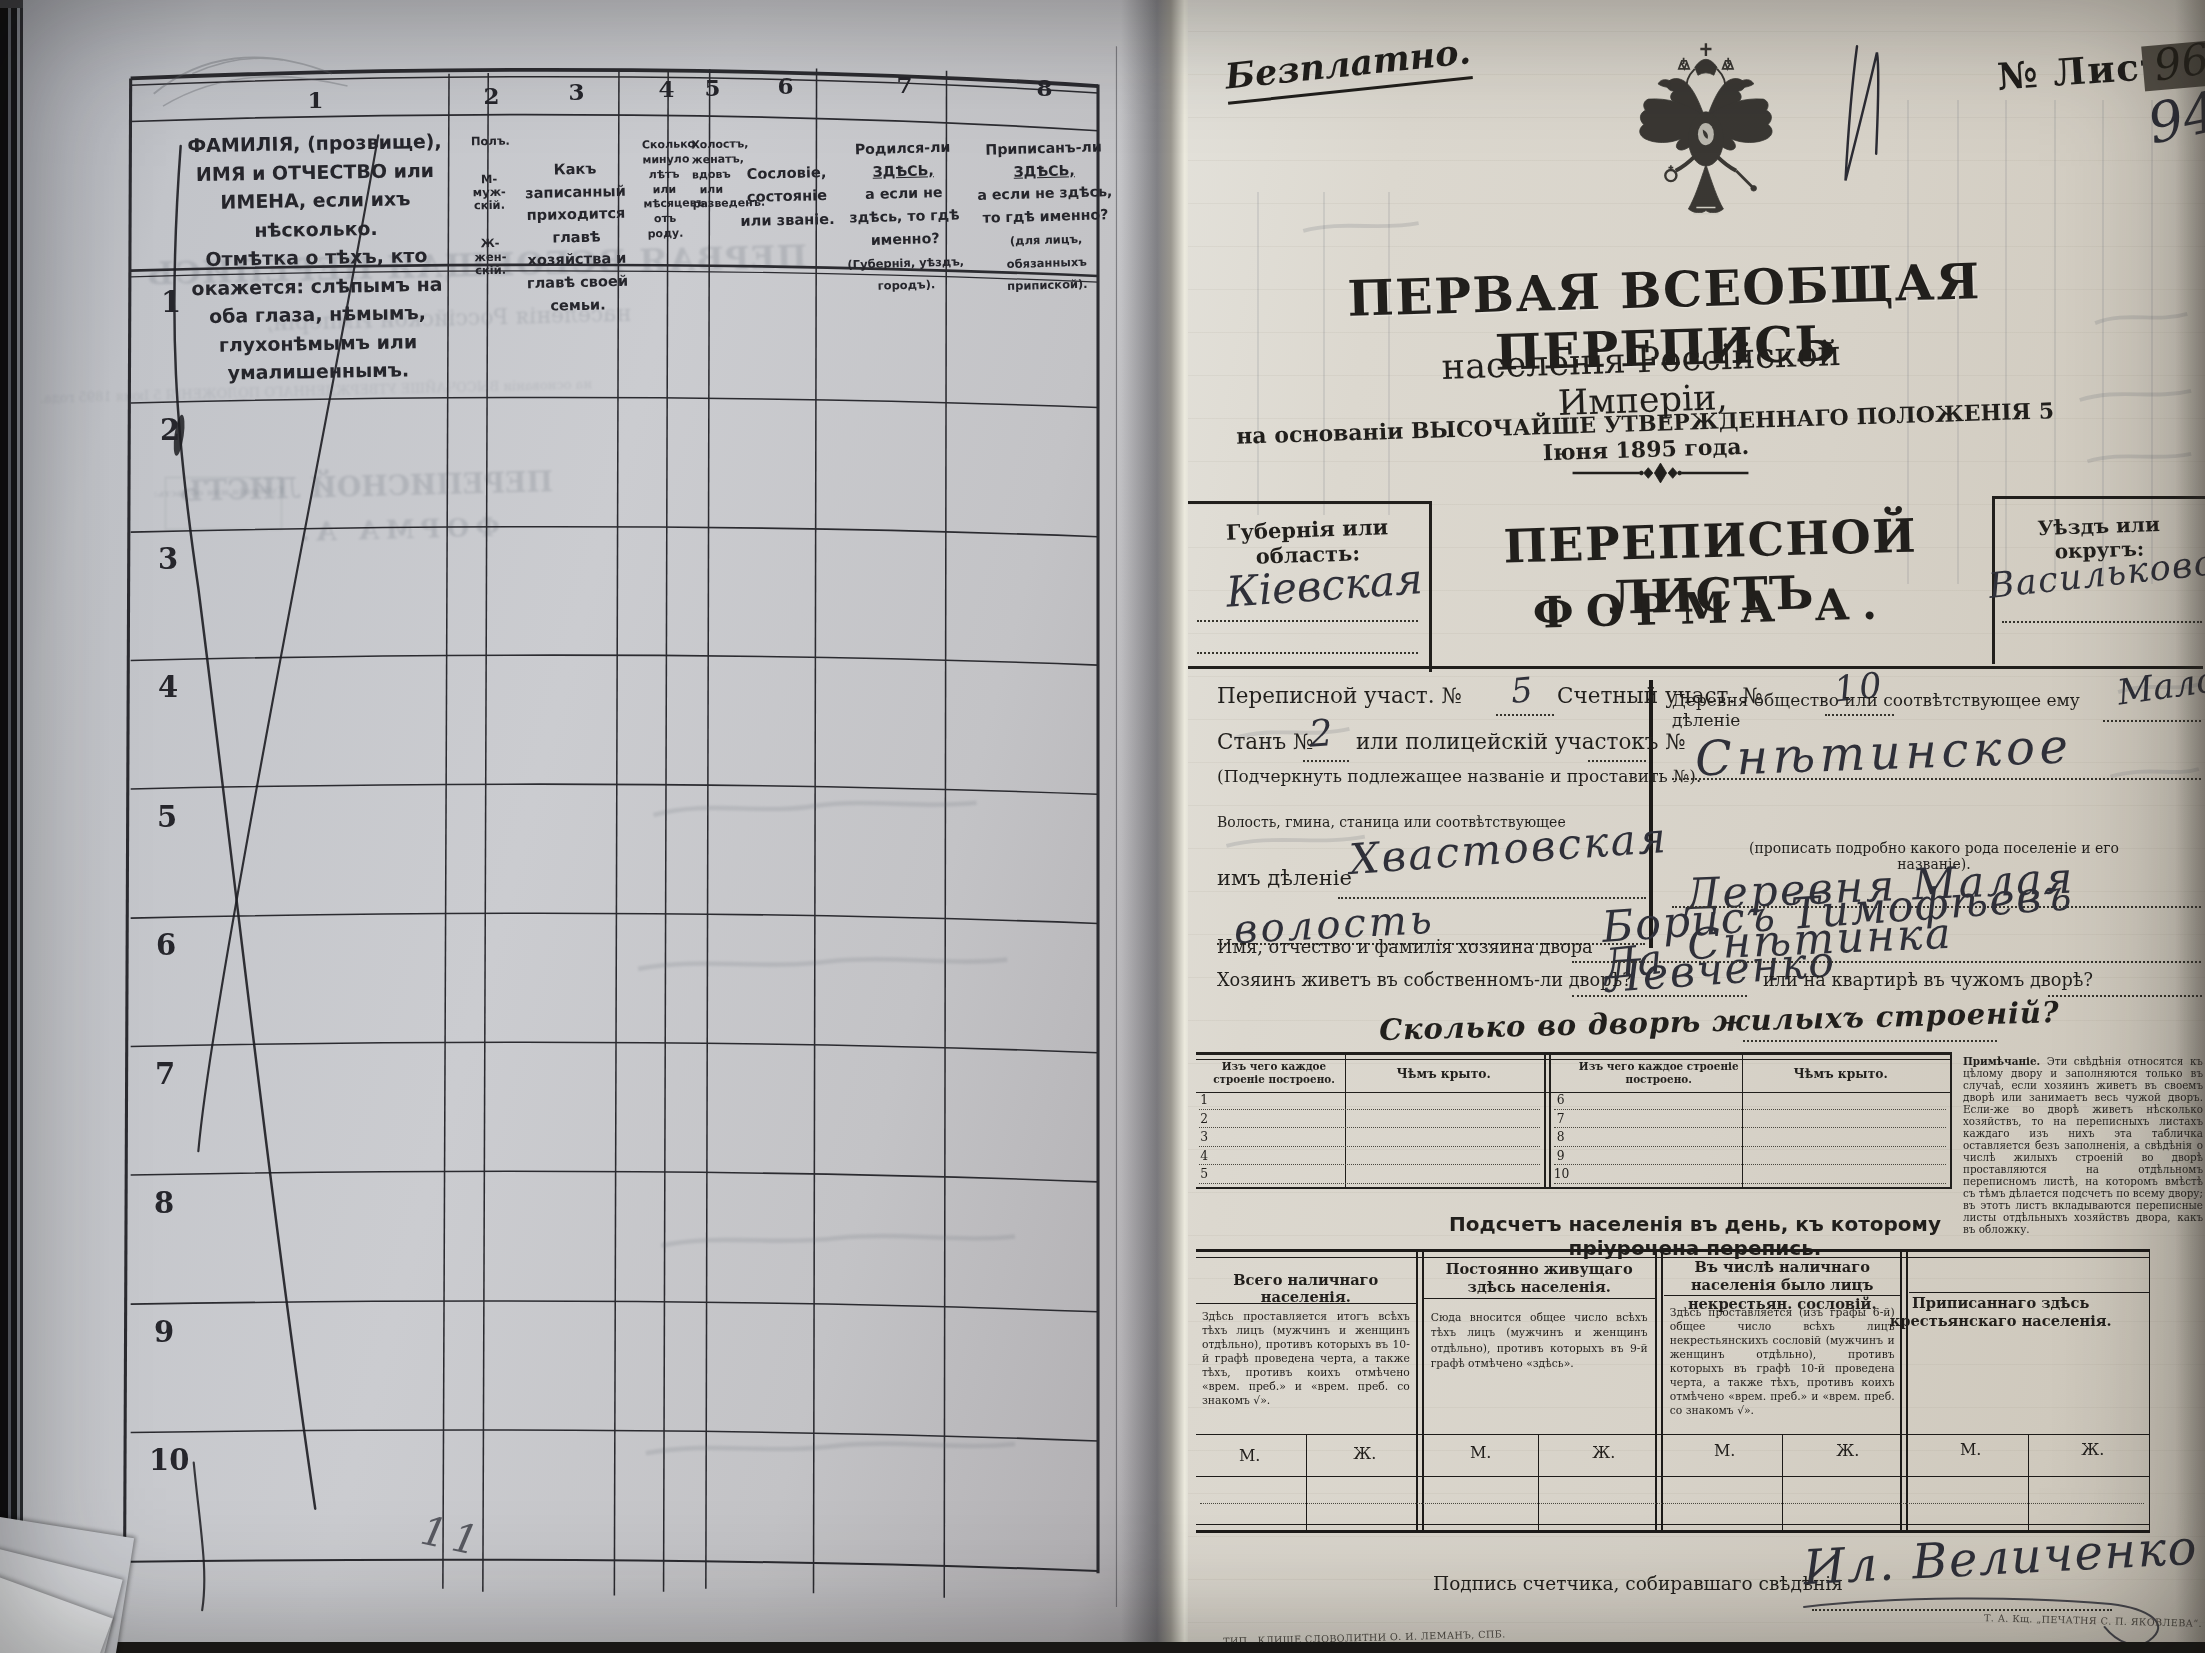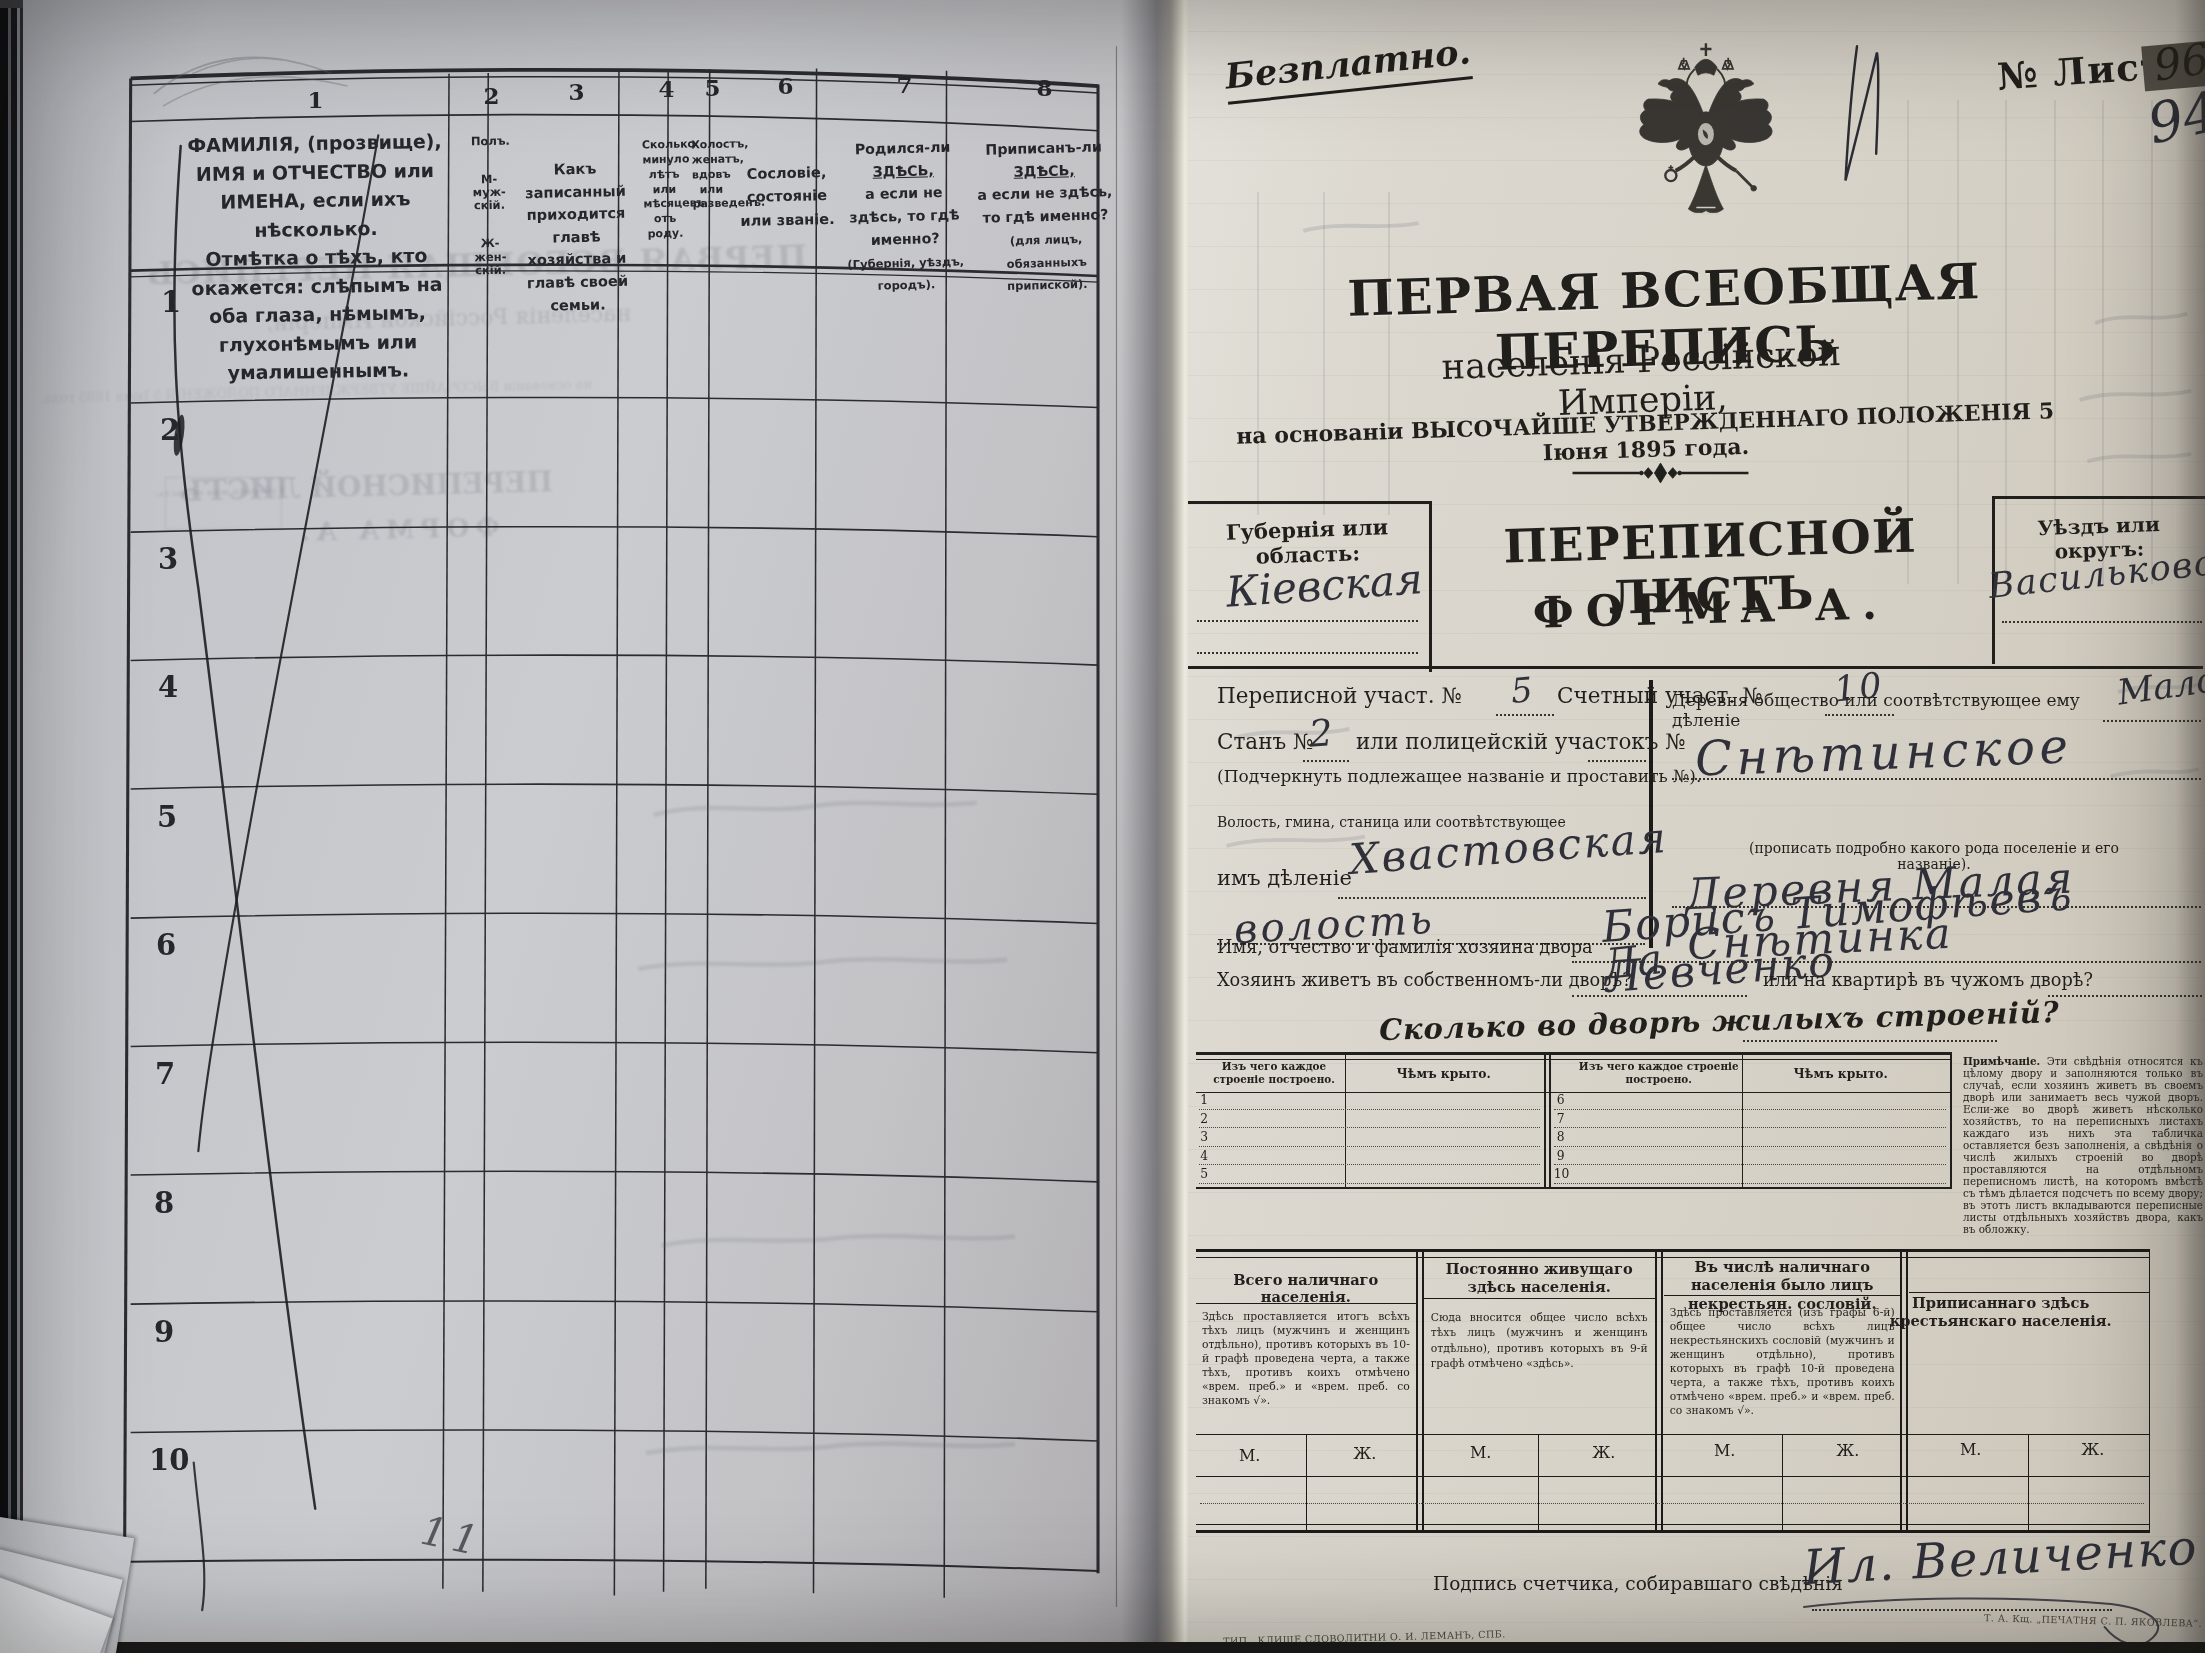--- a/index.html
+++ b/index.html
@@ -330,20 +330,21 @@
       <div class="abs ser ink" style="left:361px;top:75px;font-size:12.3px;">8</div>
       <div class="abs ser ink" style="left:361px;top:94px;font-size:12.3px;">9</div>
       <div class="abs ser ink" style="left:358px;top:112px;font-size:12.3px;">10</div>
     </div>
 
     <div class="abs ser ink j" style="left:775px;top:1055px;width:240px;font-size:10.4px;line-height:12px;">
       <b>Примѣчаніе.</b>
       <span>Эти свѣдѣнія относятся къ цѣлому двору и заполняются только въ случаѣ, если хозяинъ живетъ въ своемъ дворѣ или занимаетъ весь чужой дворъ. Если-же во дворѣ живетъ нѣсколько хозяйствъ, то на переписныхъ листахъ каждаго изъ нихъ эта табличка оставляется безъ заполненія, а свѣдѣнія о числѣ жилыхъ строеній во дворѣ проставляются на отдѣльномъ переписномъ листѣ, на которомъ вмѣстѣ съ тѣмъ дѣлается подсчетъ по всему двору; въ этотъ листъ вкладываются переписные листы отдѣльныхъ хозяйствъ двора, какъ въ обложку.</span>
     </div>
 
+    <div class="abs sans b ink c" style="left:215px;top:1212px;width:584px;font-size:20px;">Подсчетъ населенія въ день, къ которому пріурочена перепись.</div>
 
     <div class="abs" style="left:7.7px;top:1249px;width:953px;height:278px;border-top:3.1px solid #1d1b19;border-bottom:3.1px solid #1d1b19;border-right:1.9px solid #1d1b19;">
       <div class="abs" style="left:0;top:4.6px;width:100%;height:0;border-top:1.2px solid #1d1b19;"></div>
       <div class="abs" style="left:0;bottom:4.6px;width:100%;height:0;border-top:1.2px solid #1d1b19;"></div>
       <div class="abs" style="left:220px;top:0;width:2.3px;height:278px;background:#1d1b19;"></div>
       <div class="abs" style="left:226px;top:0;width:2.3px;height:278px;background:#1d1b19;"></div>
       <div class="abs" style="left:459px;top:0;width:2.3px;height:278px;background:#1d1b19;"></div>
       <div class="abs" style="left:465px;top:0;width:2.3px;height:278px;background:#1d1b19;"></div>
       <div class="abs" style="left:704px;top:0;width:2.3px;height:278px;background:#1d1b19;"></div>
       <div class="abs" style="left:710px;top:0;width:2.3px;height:278px;background:#1d1b19;"></div>

